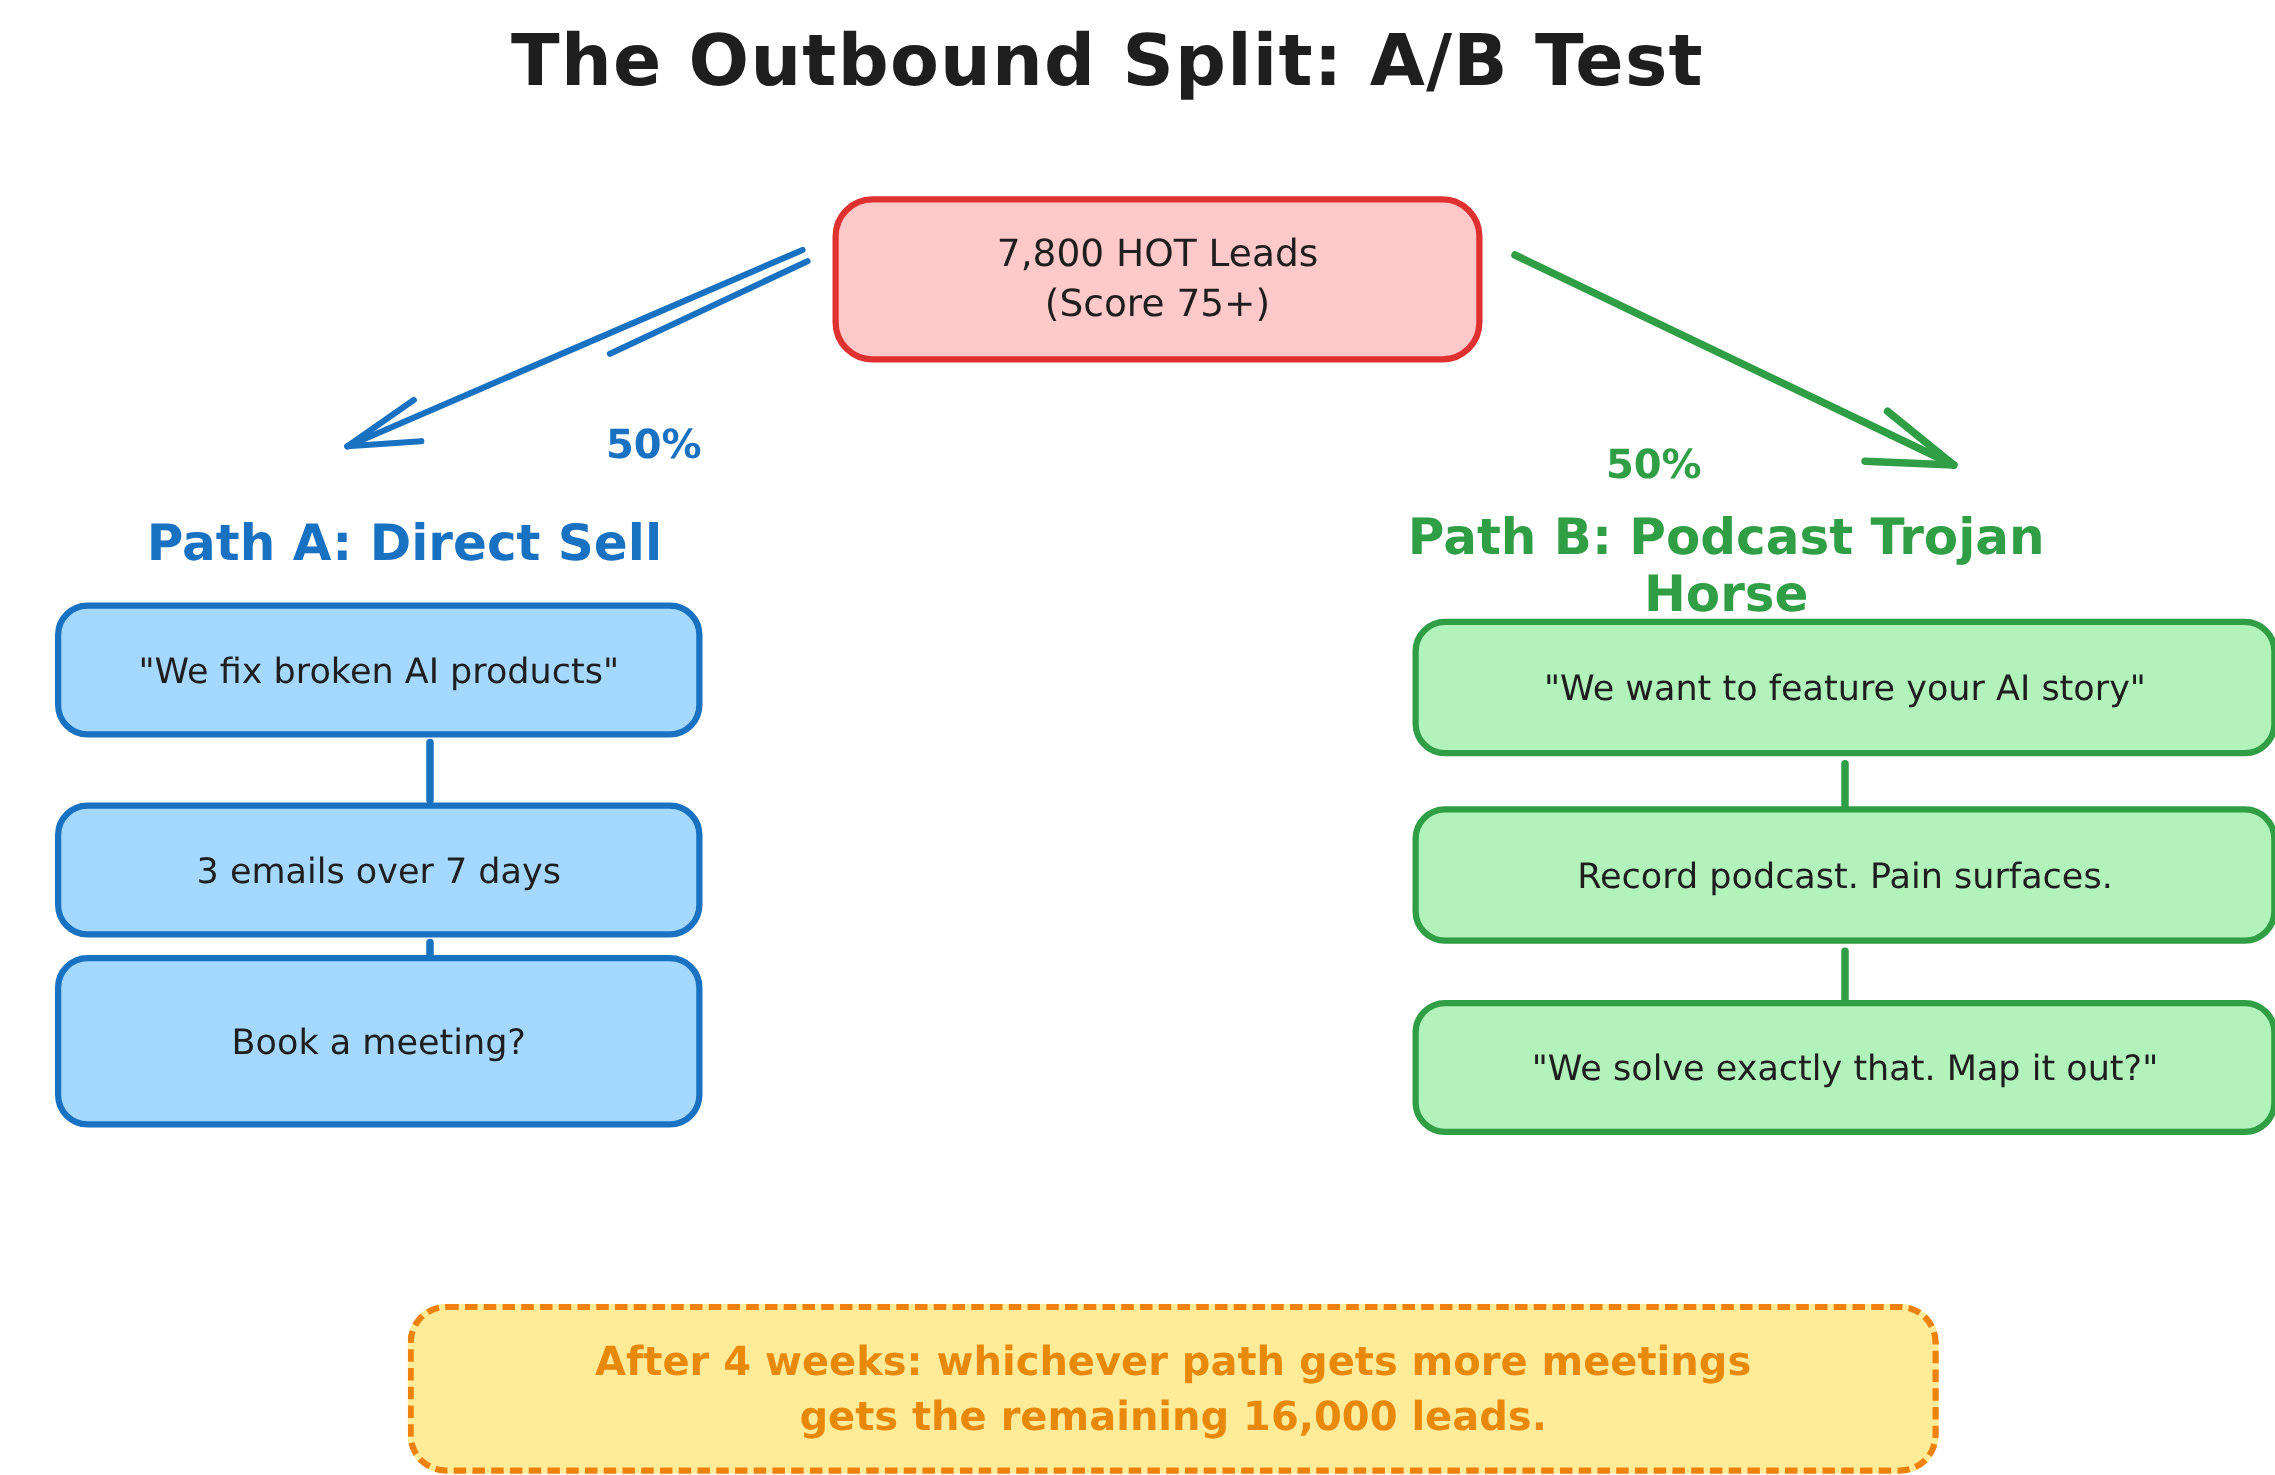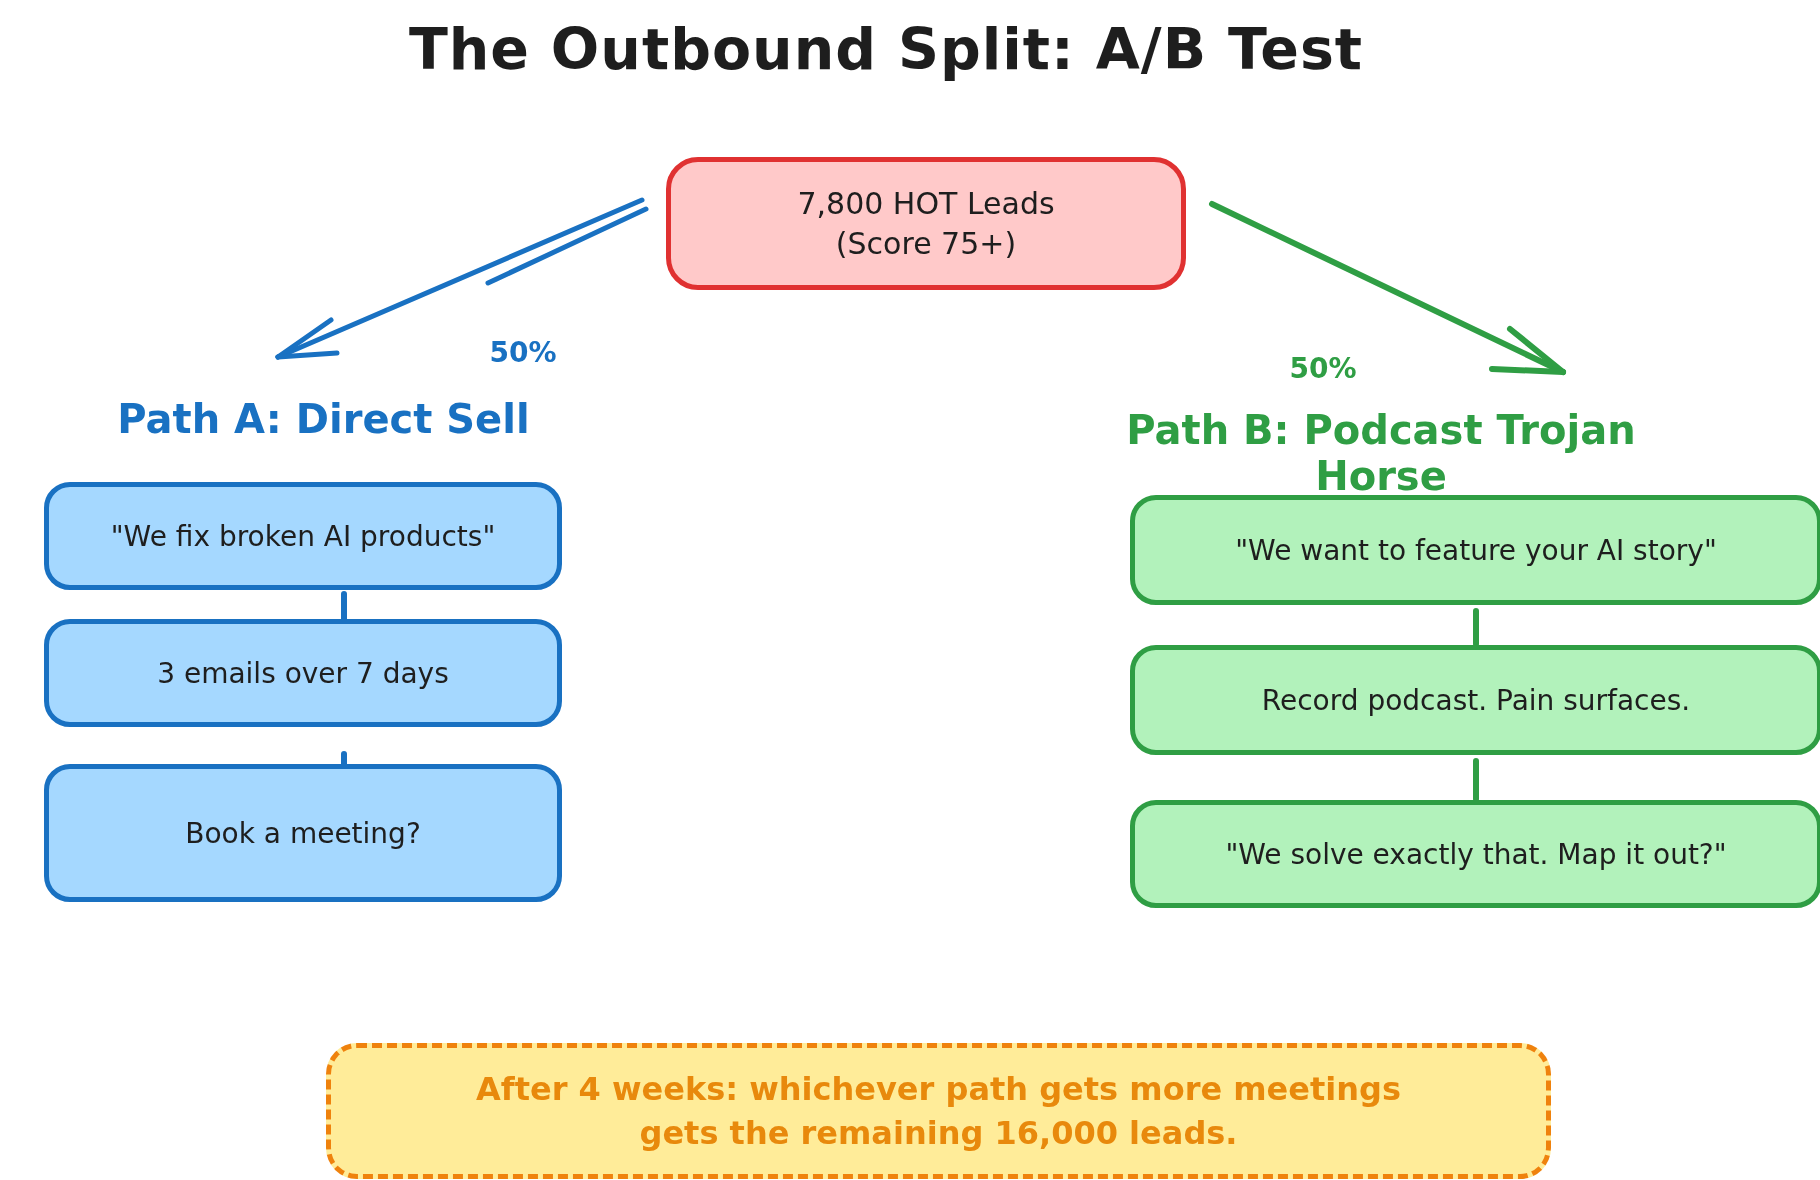--- a/index.html
+++ b/index.html
@@ -15,25 +15,25 @@
   .node {
     position:absolute; box-sizing:border-box;
     display:flex; flex-direction:column; align-items:center; justify-content:center;
     text-align:right;
   }
   .source-node {
     left:640px; top:157px; width:520px; height:133px;
     background:#ffc9c9; border:5px solid #e03131; border-radius:32px;
     font-size:30px; line-height:1.32;
   }
-  .pct { position:absolute; width:140px; text-align:center; font-size:28px; font-weight:bold; }
+  .pct { position:absolute; width:140px; text-align:center; font-size:32px; font-weight:bold; }
   .pct-a { left:427px; top:336px; color:#1971c2; }
   .pct-b { left:1227px; top:352px; color:#2f9e44; }
   .heading { position:absolute; font-size:40px; font-weight:bold; text-align:center; }
-  .heading-a { left:40px;   top:396px; width:515px; color:#1971c2; }
+  .heading-a { left:40px;   top:412px; width:515px; color:#1971c2; }
   .heading-b { left:1095px; top:407px; width:520px; color:#2f9e44; }
   .step {
     position:absolute; box-sizing:border-box;
     display:flex; align-items:center; justify-content:center; text-align:center;
     font-size:28px; border:5px solid; border-radius:26px; line-height:1.25;
   }
   .step-blue  { left:18px;   width:518px; height:108px; background:#a5d8ff; border-color:#1971c2; }
   .step-green { left:1104px; width:692px; height:110px; background:#b2f2bb; border-color:#2f9e44; }
   .outcome {
     position:absolute; left:300px; top:1043px; width:1225px; height:136px;
@@ -84,21 +84,21 @@
 
   <div class="pct pct-a">50%</div>
   <div class="pct pct-b">50%</div>
 
   <div class="heading heading-a">Path A: Direct Sell</div>
   <div class="heading heading-b">Path B: Podcast Trojan Horse</div>
 
   <div class="step step-blue" style="top:482px;">
     <span>"We fix broken AI products"</span>
   </div>
-  <div class="step step-blue" style="top:619px;">
+  <div class="step step-blue" style="top:642px;">
     <span>3 emails over 7 days</span>
   </div>
   <div class="step step-blue" style="top:764px; height:138px;">
     <span>Book a meeting?</span>
   </div>
 
   <div class="step step-green" style="top:495px;">
     <span>"We want to feature your AI story"</span>
   </div>
   <div class="step step-green" style="top:645px;">

